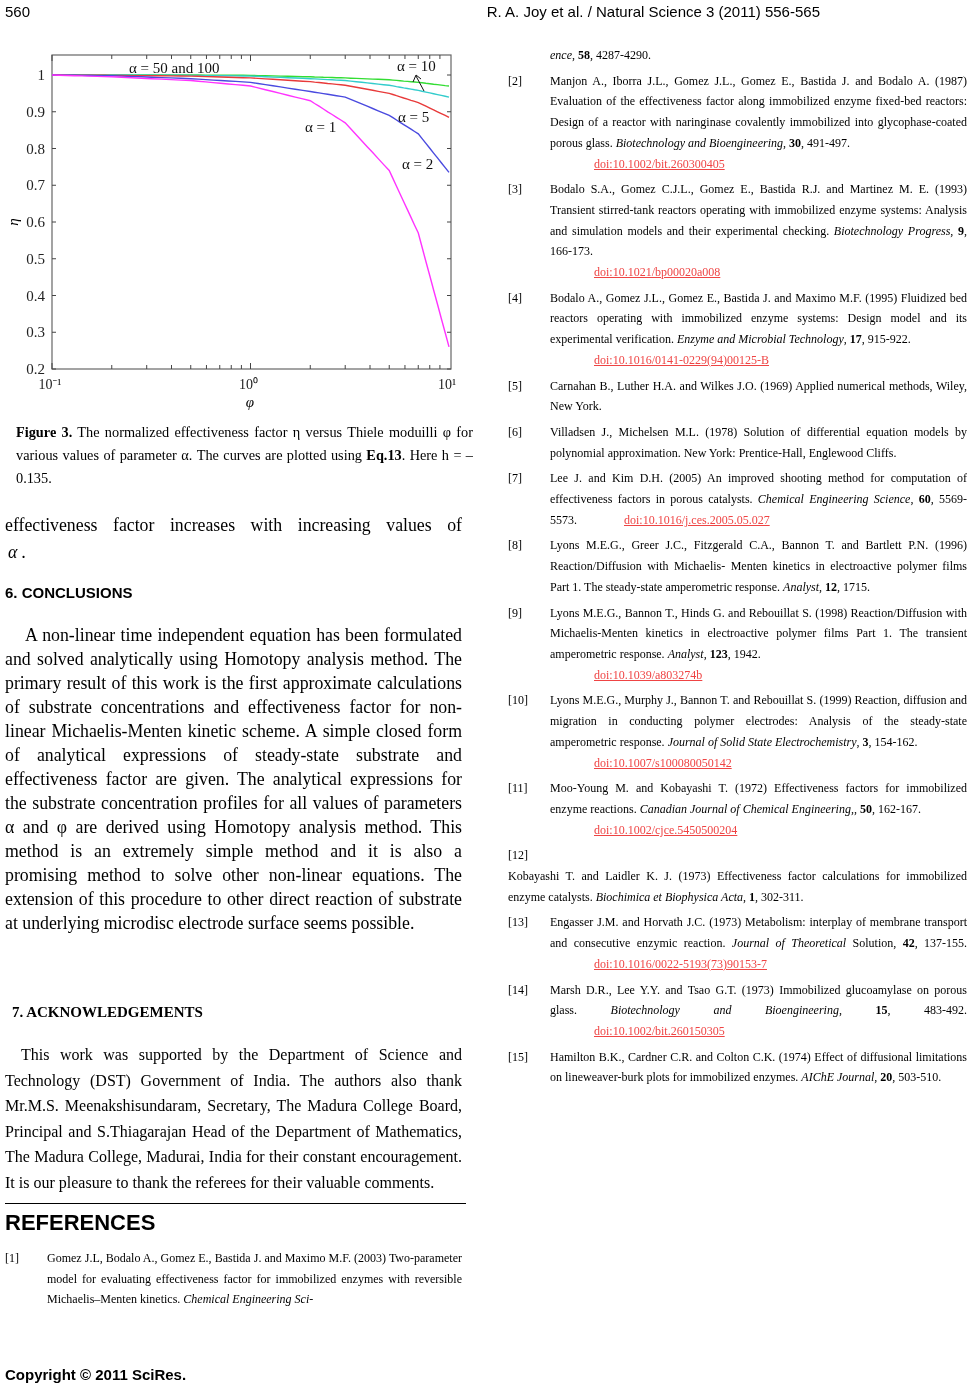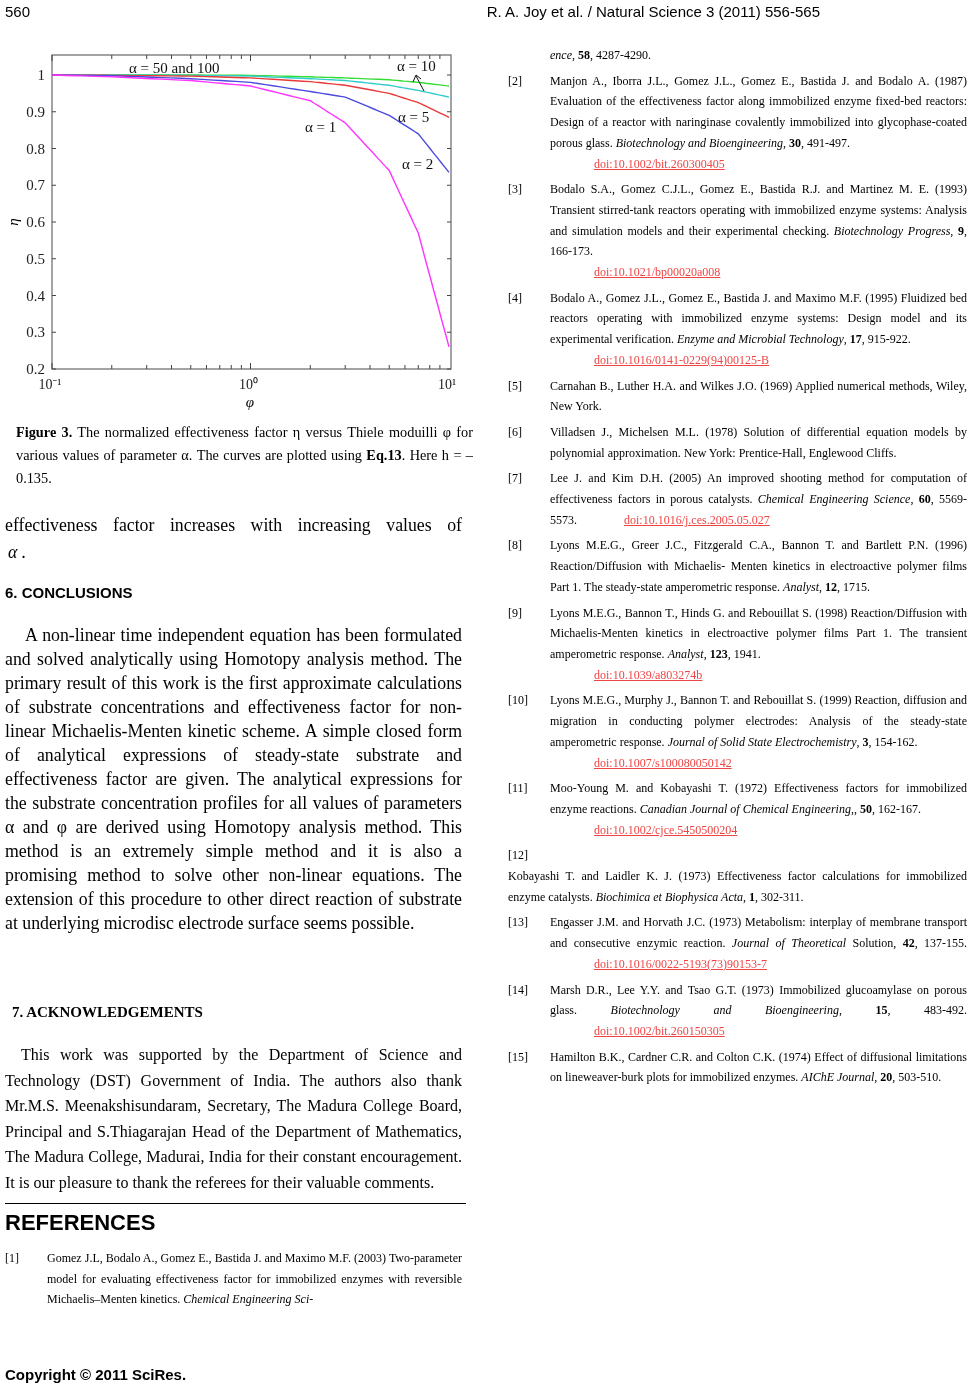--- a/index.html
+++ b/index.html
@@ -166,21 +166,21 @@
     <div class="ref" style="margin-top: 5px;">
       <span class="num">[7]</span>
       <span class="txt"><span>Lee J. and Kim D.H. (2005) An improved shooting method for computation of effectiveness factors in porous catalysts. </span><span class="ital">Chemical Engineering Science</span>, <span class="bold">60</span><span>, 5569-5573. </span><a href="#">doi:10.1016/j.ces.2005.05.027</a></span>
     </div>
     <div class="ref" style="margin-top: 5px;">
       <span class="num">[8]</span>
       <span class="txt"><span>Lyons M.E.G., Greer J.C., Fitzgerald C.A., Bannon T. and Bartlett P.N. (1996) Reaction/Diffusion with Michaelis- Menten kinetics in electroactive polymer films Part 1. The steady-state amperometric response. </span><span class="ital">Analyst</span>, <span class="bold">12</span><span>, 1715.</span></span>
     </div>
     <div class="ref" style="margin-top: 5px;">
       <span class="num">[9]</span>
-      <span class="txt"><span>Lyons M.E.G., Bannon T., Hinds G. and Rebouillat S. (1998) Reaction/Diffusion with Michaelis-Menten kinetics in electroactive polymer films Part 1. The transient amperometric response. </span><span class="ital">Analyst</span>, <span class="bold">123</span><span>, 1941.</span><br><a href="#">doi:10.1039/a803274b</a></span>
+      <span class="txt"><span>Lyons M.E.G., Bannon T., Hinds G. and Rebouillat S. (1998) Reaction/Diffusion with Michaelis-Menten kinetics in electroactive polymer films Part 1. The transient amperometric response. </span><span class="ital">Analyst</span>, <span class="bold">123</span><span>, 1942.</span><br><a href="#">doi:10.1039/a803274b</a></span>
     </div>
     <div class="ref" style="margin-top: 5px;">
       <span class="num">[10]</span>
       <span class="txt"><span>Lyons M.E.G., Murphy J., Bannon T. and Rebouillat S. (1999) Reaction, diffusion and migration in conducting polymer electrodes: Analysis of the steady-state amperometric response. </span><span class="ital">Journal of Solid State Electrochemistry</span>, <span class="bold">3</span><span>, 154-162.</span><br><a href="#">doi:10.1007/s100080050142</a></span>
     </div>
     <div class="ref" style="margin-top: 5px; justify-content: center;">
       <span class="num">[11]</span>
       <span class="txt"><span>Moo-Young M. and Kobayashi T. (1972) Effectiveness factors for immobilized enzyme reactions. </span><span class="ital">Canadian Journal of Chemical Engineering,</span>, <span class="bold">50</span><span>, 162-167.</span><br><a href="#">doi:10.1002/cjce.5450500204</a></span>
     </div>
     <div class="ref" style="margin-top: 5px; flex-direction: column;">

